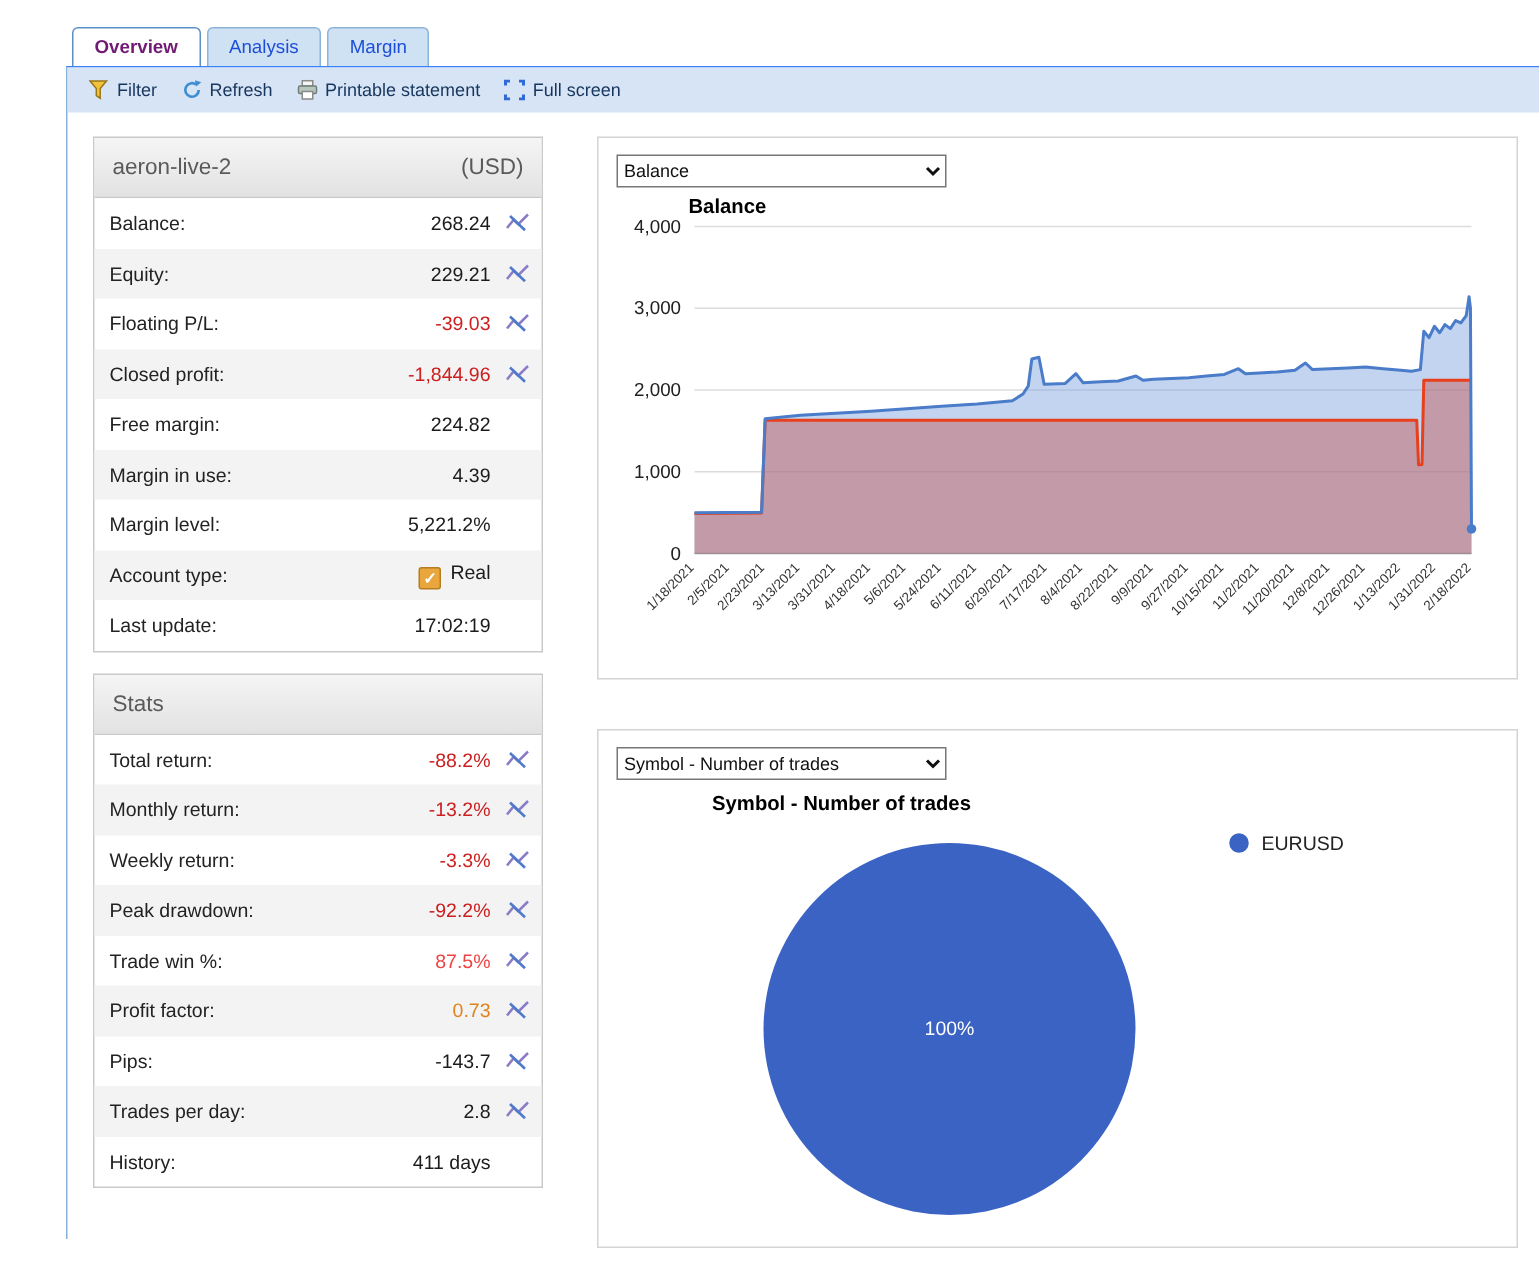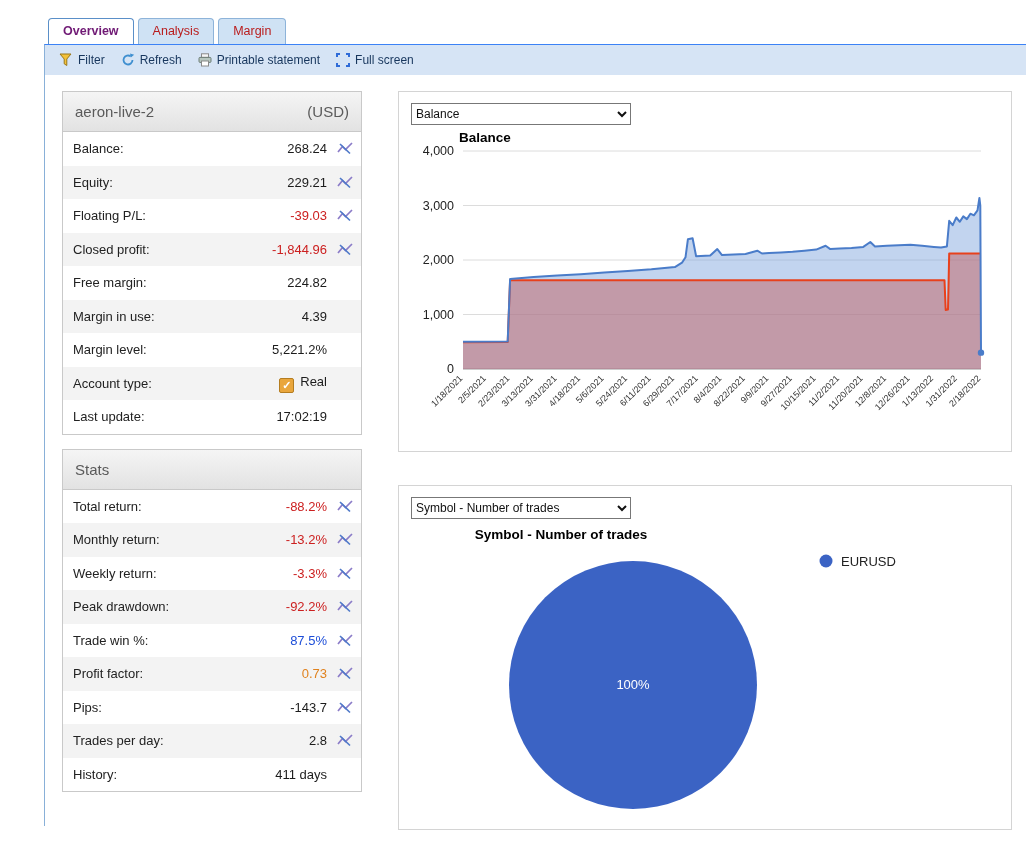--- a/index.html
+++ b/index.html
@@ -1,21 +1,21 @@
 <!DOCTYPE html>
 <html><head>
 <meta charset="utf-8">
 <style>
   * { box-sizing: border-box; margin: 0; padding: 0; }
   body { background:#fff; font-family:"Liberation Sans", sans-serif; }
   .page { width:1026px; height:844px; background:#fff; overflow:hidden; position:relative; }
 
   
   .tabs-row { margin-left:44px; padding:18px 0 0 4px; display:flex; align-items:flex-end; gap:4px; }
-  .tab { display:inline-block; padding:5px 14px 6px 14px; font-size:12.5px; color:#b91c1c;
+  .tab { display:inline-block; padding:5px 14px 6px 14px; font-size:12.5px; color:#1d4ed8;
          background:#cfe2f4; border:1px solid #8db3d9; border-bottom:none;
          border-radius:4px 4px 0 0; cursor:pointer; }
   .tab.active { background:#fff; color:#701a75; font-weight:bold; border-color:#5a8fc8; }
 
   
   .main { margin-left:44px; border-left:1px solid #89b0d8; border-top:1px solid #3b82f6; height:782px; background:#fff; }
   .toolbar { background:#d6e4f5; height:30px; display:flex; align-items:center; gap:16px;
              padding-left:14px; font-size:12px; color:#17365d; }
   .tool { display:inline-flex; align-items:center; gap:5px; cursor:pointer; }
   .tool svg { display:block; }
@@ -28,21 +28,21 @@
   .panel { border:1px solid #c9c9c9; background:#fff; }
   .panel-header { background:linear-gradient(#f5f5f5,#e2e2e2); border-bottom:1px solid #c9c9c9;
                   padding:11px 12px; font-size:15px; color:#5a5a5a; display:flex; justify-content:space-between; }
   .row { display:flex; align-items:center; padding:0 8px 0 10px; height:33.5px; font-size:13px; }
   .row:nth-child(even) { background:#f3f3f3; }
   .row-label { flex:1; color:#222; }
   .row-value { text-align:right; }
   .icon-slot { width:22px; display:inline-flex; justify-content:flex-end; margin-left:4px; }
   .tone-normal { color:#1c1c1c; }
   .tone-negative { color:#cc2020; }
-  .tone-positive { color:#1d4ed8; }
+  .tone-positive { color:#ef4444; }
   .tone-warning { color:#e0821e; }
   .checkbox { display:inline-flex; width:15px; height:15px; background:#e9a63c; border:1px solid #b57d20;
               border-radius:2px; color:#fff; font-size:11px; font-weight:bold; align-items:center;
               justify-content:center; margin-right:6px; vertical-align:-3px; }
 
   
   .chart-panel { border:1px solid #d4d4d4; background:#fff; padding:11px 12px 6px 12px; }
   .chart-select { width:220px; height:22px; font-size:12px; font-family:"Liberation Sans",sans-serif;
                   border:1px solid #777; background:#fff; color:#111; }
   .chart-box { margin-top:4px; }

